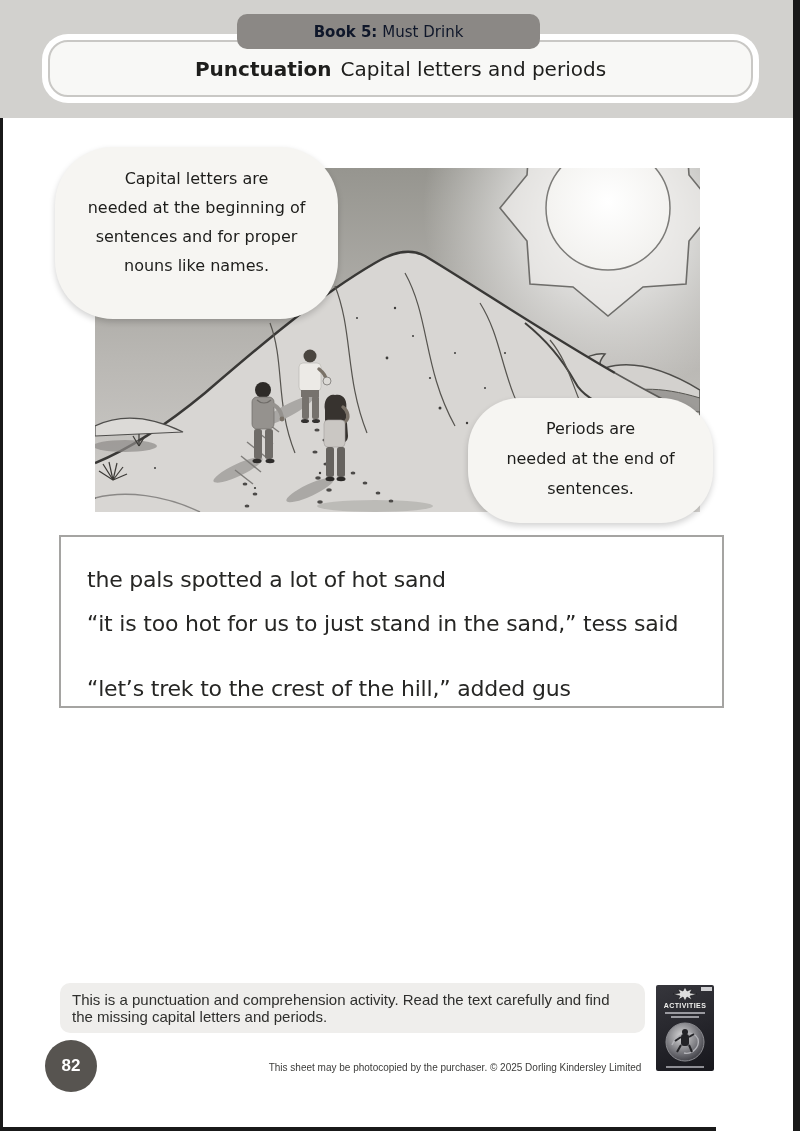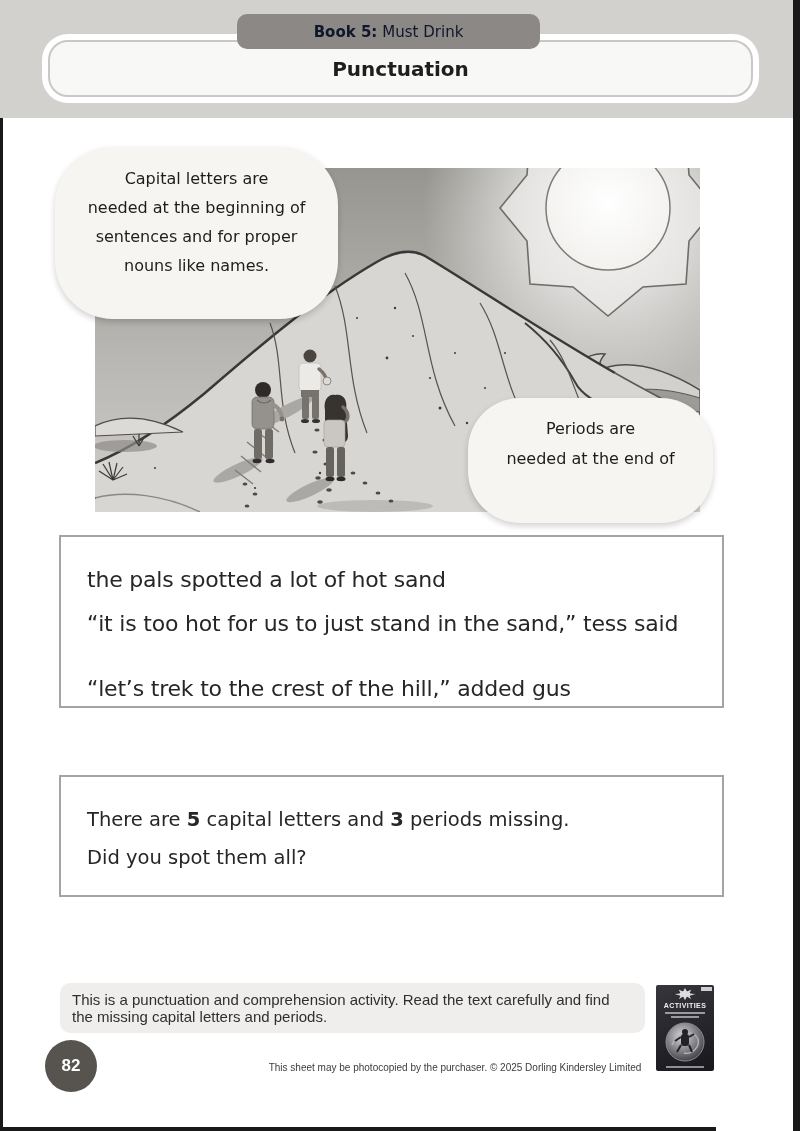--- a/index.html
+++ b/index.html
@@ -64,20 +64,21 @@
 </style>
 </head>
 <body>
 
 <div class="page">
 
   <div class="band"></div>
 
   <div class="title-box">
     <span class="t-bold">Punctuation</span>
+    <span class="t-rest">Capital letters and periods</span>
   </div>
 
   <div class="badge">
     <b>Book 5:</b>
     <span>Must Drink</span>
   </div>
 
   <div class="illo">
     <svg width="605" height="344" viewBox="0 0 605 344">
       <defs>
@@ -239,32 +240,29 @@
   <div class="bubble b1">
     <div><b>Capital letters</b> <span>are</span></div>
     <div>needed at the beginning of</div>
     <div>sentences and for proper</div>
     <div>nouns like names.</div>
   </div>
 
   <div class="bubble b2">
     <div><b>Periods</b> <span>are</span></div>
     <div>needed at the end of</div>
+    <div>sentences.</div>
   </div>
 
   <div class="tbox story">
     <div class="line1">the pals spotted a lot of hot sand</div>
     <div class="line2">“it is too hot for us to just stand in the sand,” tess said</div>
     <div class="line3">“let’s trek to the crest of the hill,” added gus</div>
   </div>
 
-  <div class="tbox question">
-    <div><span>There are </span><b>5</b><span> capital letters and </span><b>3</b><span> periods missing.</span></div>
-    <div>Did you spot them all?</div>
-  </div>
 
   <div class="note-box">
     <span>This is a punctuation and comprehension activity. Read the text carefully and find the missing capital letters and periods.</span>
   </div>
 
   <div class="cover">
     <div class="cover-tab"></div>
     <svg class="cover-burst" width="24" height="14" viewBox="0 0 24 14">
       <polygon points="12,0 14,4 19,2 17,6 24,7 17,9 19,13 14,10 12,14 10,10 5,13 7,9 0,7 7,6 5,2 10,4" fill="#dddddd" stroke="#111114" stroke-width="0.6"></polygon>
     </svg>

